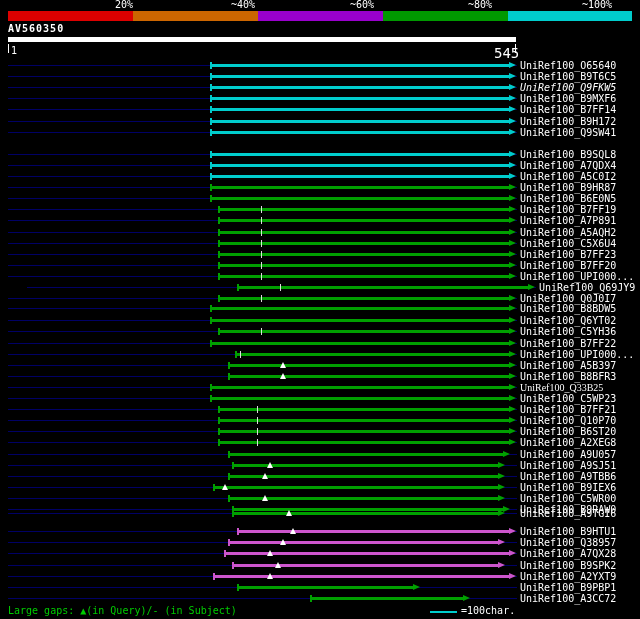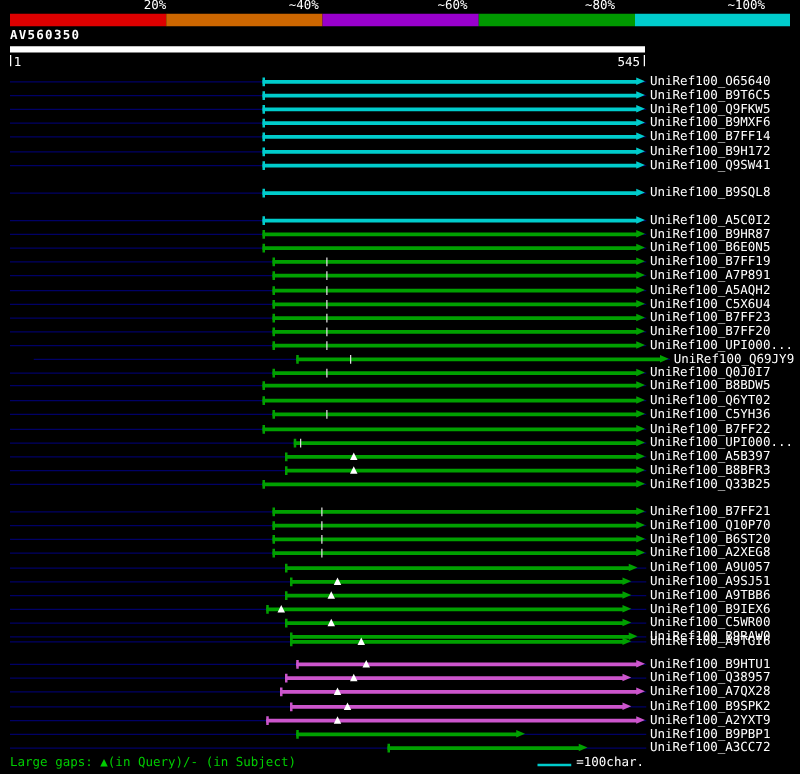--- a/index.html
+++ b/index.html
@@ -6,21 +6,21 @@
   body{
     width:640px;height:619px;background:#000;position:relative;overflow:hidden;
     font-family:"DejaVu Sans Mono","Liberation Mono",monospace;color:#fff;
   }
   .scalelabel{position:absolute;top:0;font-size:10px;line-height:10px;transform:translateX(-50%);color:#fff;white-space:nowrap}
   .scaleseg{position:absolute;top:11px;height:10px;width:125px}
   #query-name{position:absolute;left:8px;top:23px;font-size:10px;font-weight:bold;letter-spacing:1px}
   #query-bar{position:absolute;left:8px;top:37px;width:508px;height:5px;background:#fff}
   #coord-start-tick{position:absolute;left:8px;top:44px;width:1px;height:9px;background:#fff}
   #coord-start{position:absolute;left:11px;top:45px;font-size:10px}
-  #coord-end{position:absolute;left:494px;top:45px;font-size:10px}
+  #coord-end{position:absolute;left:494px;top:45px;font-size:14px}
   #coord-end-tick{position:absolute;left:515px;top:44px;width:1px;height:9px;background:#fff}
   #rows{position:absolute;left:0;top:0;width:640px;height:619px}
   .row{position:absolute;left:0;width:640px;height:11px}
   .baseline{position:absolute;left:8px;top:5px;width:509px;height:1px}
   .bar{position:absolute;top:0;height:11px}
   .bar-line{position:absolute;left:0;top:4px;height:3px}
   .bar-endtick{position:absolute;left:0;top:2px;width:2px;height:7px}
   .bar-arrow{position:absolute;top:2px;width:0;height:0;border-top:3px solid transparent;border-bottom:3px solid transparent;border-left:7px solid #fff}
   .mark-tri{position:absolute;top:2px;width:0;height:0;border-left:3px solid transparent;border-right:3px solid transparent;border-bottom:6px solid #fff}
   .mark-tick{position:absolute;top:2px;width:1px;height:7px;background:#ddd}
@@ -67,21 +67,21 @@
     </div>
     <div class="row" style="top: 71.1px;">
       <div class="baseline" style="background: rgb(0, 0, 102);"></div>
       <div class="bar" style="left: 210.268px; width: 305.732px;">
         <div class="bar-line" style="background: rgb(0, 204, 204); width: 299.732px;"></div>
         <div class="bar-endtick" style="background: rgb(0, 204, 204);"></div>
         <div class="bar-arrow" style="border-left-color: rgb(0, 204, 204); left: 298.732px;"></div>
       </div>
       <div class="hit-label">UniRef100_B9T6C5</div>
     </div>
-    <div class="row" style="top: 82.2px;">
+    <div class="row" style="top: 82.2px; font-style: italic;">
       <div class="baseline" style="background: rgb(0, 0, 102);"></div>
       <div class="bar" style="left: 210.268px; width: 305.732px;">
         <div class="bar-line" style="background: rgb(0, 204, 204); width: 299.732px;"></div>
         <div class="bar-endtick" style="background: rgb(0, 204, 204);"></div>
         <div class="bar-arrow" style="border-left-color: rgb(0, 204, 204); left: 298.732px;"></div>
       </div>
       <div class="hit-label">UniRef100_Q9FKW5</div>
     </div>
     <div class="row" style="top: 93.3px;">
       <div class="baseline" style="background: rgb(0, 0, 102);"></div>
@@ -120,20 +120,29 @@
       <div class="hit-label">UniRef100_Q9SW41</div>
     </div>
     <div class="row" style="top: 148.8px;">
       <div class="baseline" style="background: rgb(0, 0, 102);"></div>
       <div class="bar" style="left: 210.268px; width: 305.732px;">
         <div class="bar-line" style="background: rgb(0, 204, 204); width: 299.732px;"></div>
         <div class="bar-endtick" style="background: rgb(0, 204, 204);"></div>
         <div class="bar-arrow" style="border-left-color: rgb(0, 204, 204); left: 298.732px;"></div>
       </div>
       <div class="hit-label">UniRef100_B9SQL8</div>
+    </div>
+    <div class="row" style="top: 159.9px;">
+      <div class="baseline" style="background: rgb(0, 0, 102);"></div>
+      <div class="bar" style="left: 210.268px; width: 305.732px;">
+        <div class="bar-line" style="background: rgb(0, 204, 204); width: 299.732px;"></div>
+        <div class="bar-endtick" style="background: rgb(0, 204, 204);"></div>
+        <div class="bar-arrow" style="border-left-color: rgb(0, 204, 204); left: 298.732px;"></div>
+      </div>
+      <div class="hit-label">UniRef100_A7QDX4</div>
     </div>
     <div class="row" style="top: 171px;">
       <div class="baseline" style="background: rgb(0, 0, 102);"></div>
       <div class="bar" style="left: 210.268px; width: 305.732px;">
         <div class="bar-line" style="background: rgb(0, 204, 204); width: 299.732px;"></div>
         <div class="bar-endtick" style="background: rgb(0, 204, 204);"></div>
         <div class="bar-arrow" style="border-left-color: rgb(0, 204, 204); left: 298.732px;"></div>
       </div>
       <div class="hit-label">UniRef100_A5C0I2</div>
     </div>
@@ -305,28 +314,37 @@
     <div class="row" style="top: 370.8px;">
       <div class="baseline" style="background: rgb(0, 0, 102);"></div>
       <div class="bar" style="left: 227.978px; width: 288.022px;">
         <div class="bar-line" style="background: rgb(0, 160, 0); width: 282.022px;"></div>
         <div class="bar-endtick" style="background: rgb(0, 160, 0);"></div>
         <div class="bar-arrow" style="border-left-color: rgb(0, 160, 0); left: 281.022px;"></div>
       </div>
       <div class="mark-tri" style="left: 279.972px;"></div>
       <div class="hit-label">UniRef100_B8BFR3</div>
     </div>
-    <div class="row" style="top: 381.9px;">
+    <div class="row" style="top: 381.9px; font-family: Liberation Serif, serif;">
       <div class="baseline" style="background: rgb(0, 0, 102);"></div>
       <div class="bar" style="left: 210.268px; width: 305.732px;">
         <div class="bar-line" style="background: rgb(0, 160, 0); width: 299.732px;"></div>
         <div class="bar-endtick" style="background: rgb(0, 160, 0);"></div>
         <div class="bar-arrow" style="border-left-color: rgb(0, 160, 0); left: 298.732px;"></div>
       </div>
       <div class="hit-label">UniRef100_Q33B25</div>
+    </div>
+    <div class="row" style="top: 393px;">
+      <div class="baseline" style="background: rgb(0, 0, 102);"></div>
+      <div class="bar" style="left: 210.268px; width: 305.732px;">
+        <div class="bar-line" style="background: rgb(0, 160, 0); width: 299.732px;"></div>
+        <div class="bar-endtick" style="background: rgb(0, 160, 0);"></div>
+        <div class="bar-arrow" style="border-left-color: rgb(0, 160, 0); left: 298.732px;"></div>
+      </div>
+      <div class="hit-label">UniRef100_C5WP23</div>
     </div>
     <div class="row" style="top: 404.1px;">
       <div class="baseline" style="background: rgb(0, 0, 102);"></div>
       <div class="bar" style="left: 217.725px; width: 298.275px;">
         <div class="bar-line" style="background: rgb(0, 160, 0); width: 292.275px;"></div>
         <div class="bar-endtick" style="background: rgb(0, 160, 0);"></div>
         <div class="bar-arrow" style="border-left-color: rgb(0, 160, 0); left: 291.275px;"></div>
       </div>
       <div class="mark-tick" style="left: 256.806px;"></div>
       <div class="hit-label">UniRef100_B7FF21</div>

